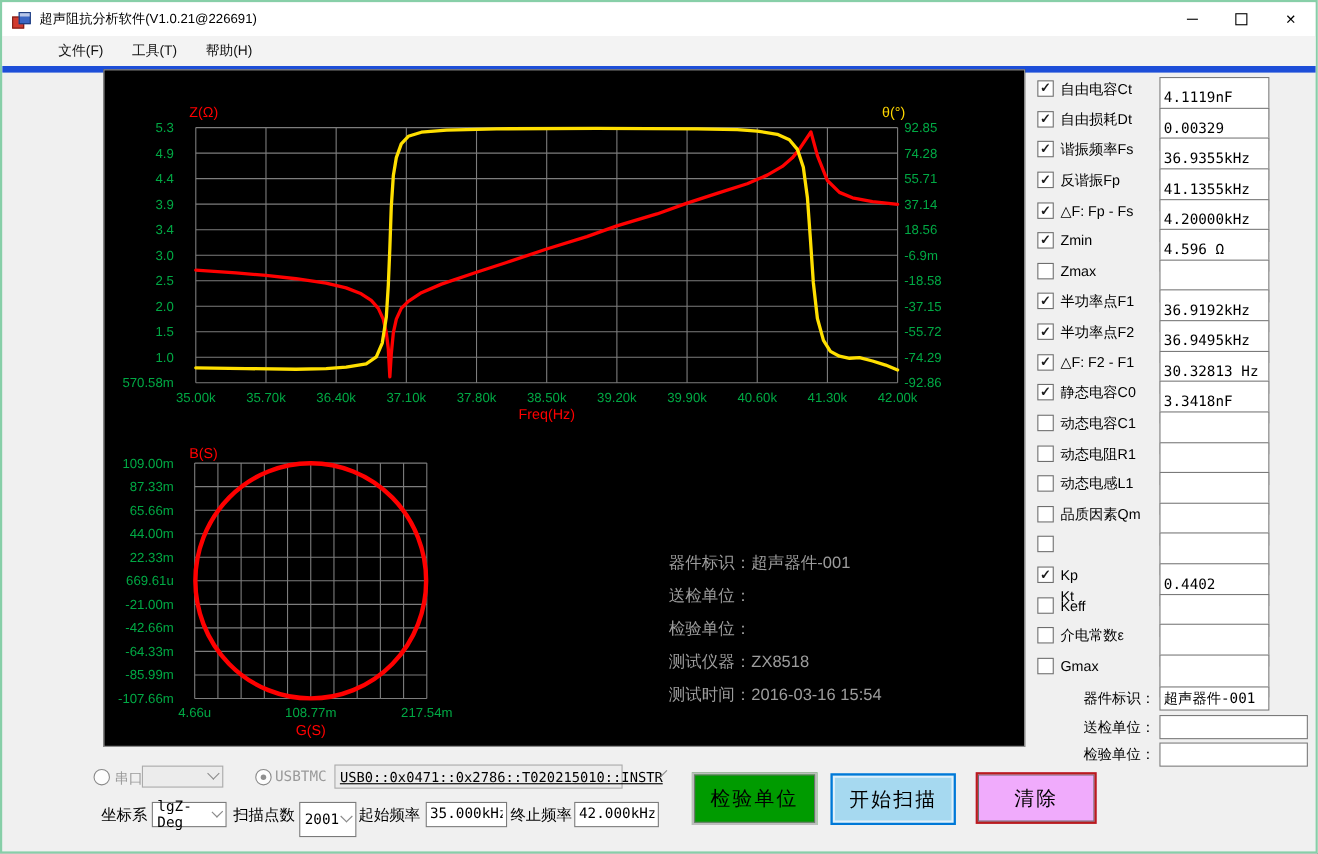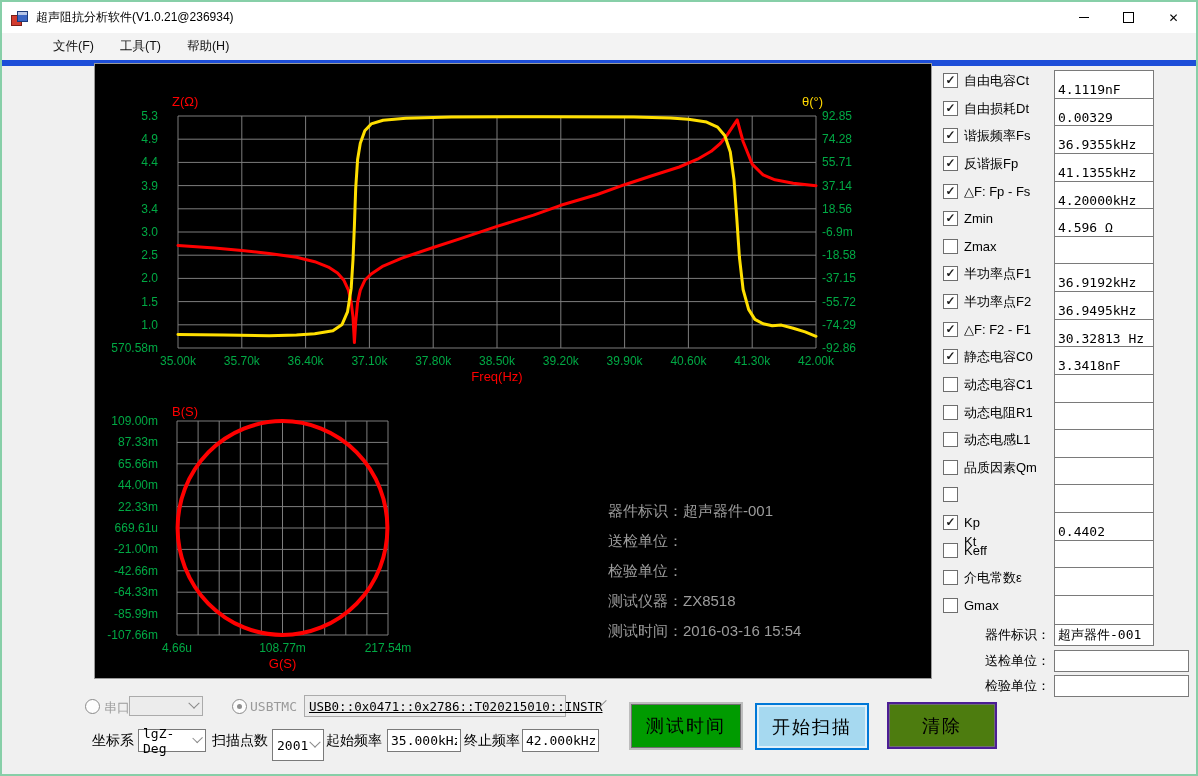--- a/index.html
+++ b/index.html
@@ -31,35 +31,35 @@
   .bb-label{position:absolute;font-size:14px;color:#000;white-space:nowrap;}
   .bb-label.dis{color:#9a9a9a;font-size:13px;}
   .radio{position:absolute;width:13px;height:13px;border:1px solid #8a8a8a;border-radius:50%;background:#fdfdfd;display:flex;align-items:center;justify-content:center;}
   .radio .dot{width:5px;height:5px;border-radius:50%;background:#8f8f8f;}
   .combo{position:absolute;box-sizing:border-box;border:1px solid #7a7a7a;background:#fff;font-family:"DejaVu Sans Mono",monospace;font-size:13px;color:#000;display:flex;align-items:center;padding:0 4px;}
   .combo.dis{background:#ececec;border-color:#ababab;}
   .chev{margin-left:auto;width:7px;height:7px;border-right:1px solid #8a8a8a;border-bottom:1px solid #8a8a8a;transform:rotate(45deg) translate(-2px,-2px);}
   .btn{position:absolute;display:flex;align-items:center;justify-content:center;font-size:18px;color:#000;letter-spacing:2px;box-sizing:border-box;}
   .btn-apply{border:2px solid #bdbdbd;background:#009b00;box-shadow:inset 0 0 0 1px #6f6f6f;}
   .btn-start{border:2px solid #0078d7;background:#a6d9f0;box-shadow:inset 0 0 0 2px #dff0fa;}
-  .btn-clear{border:2px solid #4c1d95;background:#4d7c0f;box-shadow:inset 0 0 0 1px #6f6f6f;}
+  .btn-clear{border:2px solid #b91c1c;background:#f0abfc;box-shadow:inset 0 0 0 1px #6f6f6f;}
 </style>
 </head>
 <body>
 
 <div class="window">
 
   <div class="titlebar">
     <div class="app-icon">
         <i class="w1"></i>
         <i class="w2">
           <i></i>
         </i>
       </div>
-    <div class="title-text">超声阻抗分析软件(V1.0.21@236934)</div>
+    <div class="title-text">超声阻抗分析软件(V1.0.21@226691)</div>
     <div class="win-btns">
       <div class="win-btn">
           <span class="glyph-min"></span>
         </div>
       <div class="win-btn">
           <span class="glyph-max"></span>
         </div>
       <div class="win-btn">
           <span class="glyph-close">✕</span>
         </div>
@@ -300,18 +300,18 @@
       <span>2001</span>
         <span class="chev"></span>
     </div>
 
     <div class="bb-label" style="left:324px;top:730px;">起始频率</div>
     <input class="t-input" style="left: 385px; top: 727px; width: 74px; height: 23px;" value="35.000kHz">
 
     <div class="bb-label" style="left:462px;top:730px;">终止频率</div>
     <input class="t-input" style="left: 520px; top: 727px; width: 77px; height: 23px;" value="42.000kHz">
 
-    <div class="btn btn-apply" style="left:627px;top:700px;width:114px;height:48px;">测试时间</div>
+    <div class="btn btn-apply" style="left:627px;top:700px;width:114px;height:48px;">检验单位</div>
     <div class="btn btn-start" style="left:753px;top:701px;width:114px;height:47px;text-align:right;">开始扫描</div>
     <div class="btn btn-clear" style="left:885px;top:700px;width:110px;height:47px;">清除</div>
   </div>
 
 </div>
 
 </body></html>

